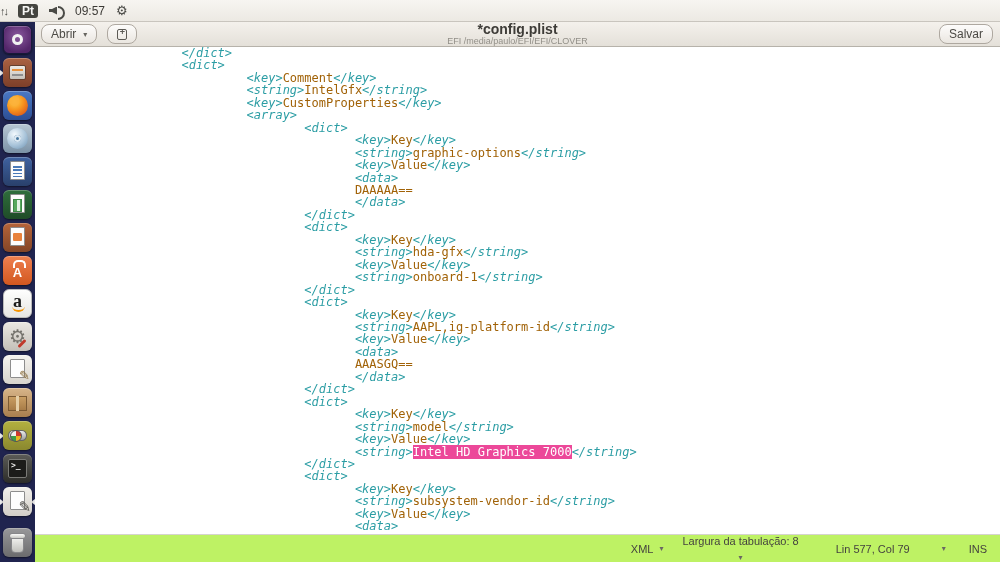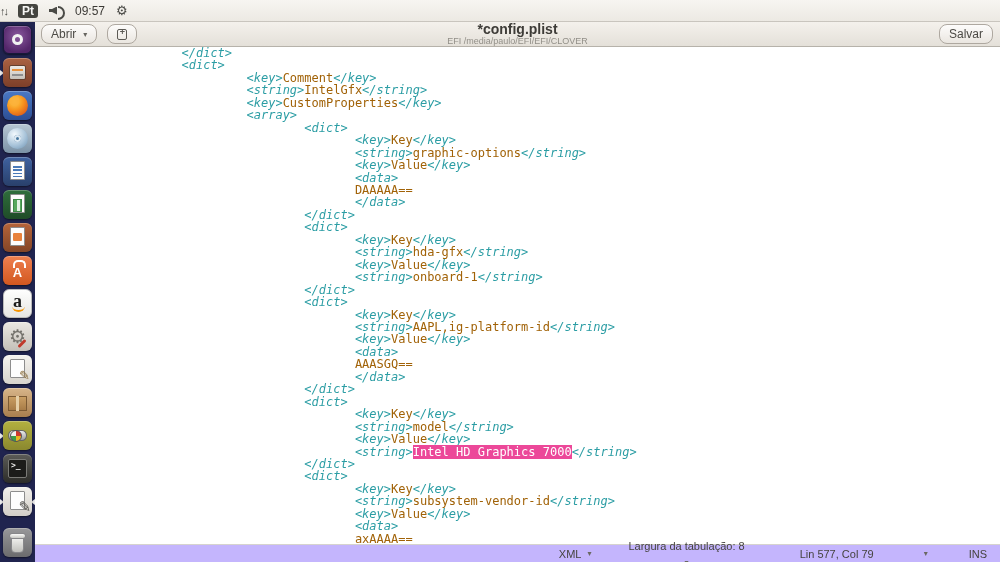--- a/index.html
+++ b/index.html
@@ -140,23 +140,23 @@
 
   
   .editor { position:absolute; left:35px; top:47px; right:0; bottom:18px; background:#ffffff; overflow:hidden; }
   .code { position:absolute; left:2px; top:0; font-family:"DejaVu Sans Mono",monospace;
           font-size:12px; line-height:12.45px; white-space:pre; color:#141414; }
   .code .tag { color:#2b9da4;font-style:italic; }
   .code .pl  { color:#a16207; }
   .code .sel { background:#ec4899; color:#ffffff; }
 
   
-  .statusbar { position:absolute; left:35px; right:0; bottom:0; height:18px; background:#c4b5fd;
+  .statusbar { position:absolute; left:35px; right:0; bottom:0; height:28px; background:#bef264;
                border-top:1px solid #d6d3ce; display:flex; align-items:center; justify-content:flex-end;
-               font-size:11px; color:#45433f;gap:18px; }
+               font-size:11px; color:#45433f; }
   .sb-item { display:inline-flex; align-items:center; gap:6px; white-space:nowrap; }
   .sb-carat { font-size:8px; color:#6a6862; }
   .sb-lang { margin-right:19px; }
   .sb-tab { margin-right:37px;flex-direction:column; }
   .sb-pos { margin-right:32px; }
   .sb-over { margin-right:23px; }
   .sb-ins { margin-right:13px; }
 </style>
 </head>
 <body>

